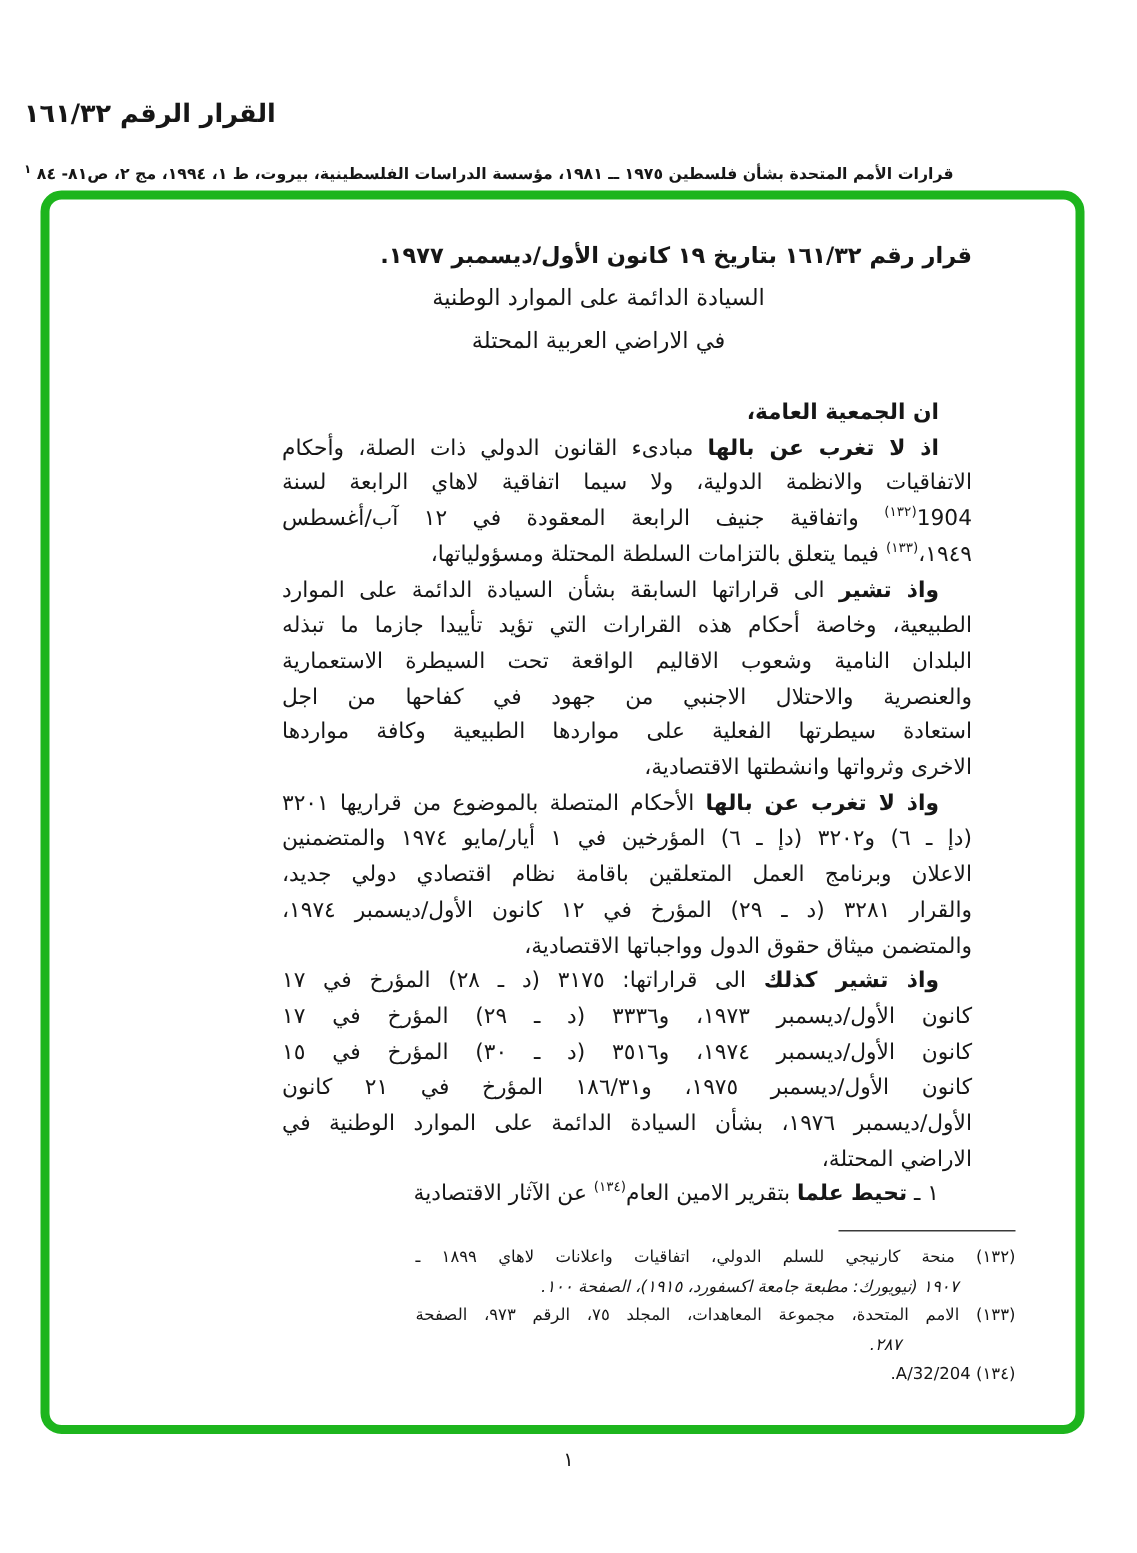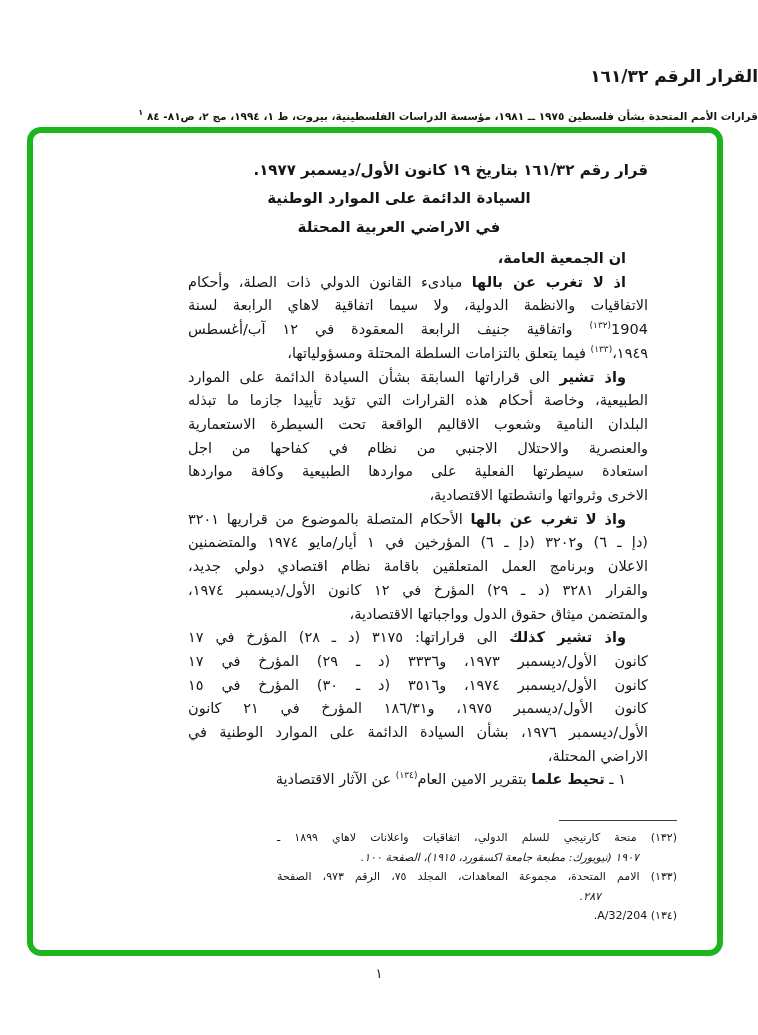--- a/index.html
+++ b/index.html
@@ -2,38 +2,38 @@
 <html lang="ar"><head>
 <meta charset="utf-8">
 <style>
   html,body { margin:0; padding:0; background:#ffffff; }
   .page {
     position:relative; width:758px; height:1035px; background:#ffffff;
     font-family:"DejaVu Sans", sans-serif; color:#161616; overflow:hidden;
   }
 
   
-  .page-header { position:absolute; top:66px; left:1px; right:0; text-align:right; direction:rtl; }
+  .page-header { position:absolute; top:66px; left:16px; right:0; text-align:left; direction:rtl; }
   .hdr-title  { font-size:17px; font-weight:bold; }
   .hdr-source { margin-top:22px; font-size:10.5px; font-weight:bold; }
   .hdr-source sup { font-size:8px; }
 
   
   .green-box {
     position:absolute; left:27px; top:127px; width:696px; height:829px;
     border:6px solid #1db51d; border-radius:14px; box-sizing:border-box;
   }
 
   
   .text-column {
     position:absolute; top:158px; right:110px; width:498px;
     direction:rtl; font-size:14.5px; line-height:23.7px;
   }
   .doc-heading  { font-weight:bold; font-size:15px; line-height:24px; }
-  .doc-subtitle { text-align:center; font-weight:bold; font-size:15px; line-height:29px; margin-top:2px; margin-bottom:5px; }
+  .doc-subtitle { text-align:center; font-weight:normal; font-size:15px; line-height:29px; margin-top:2px; margin-bottom:22px; }
   .opening      { font-weight:bold; padding-right:22px; }
   .body-line    { text-align:justify; text-align-last:justify;margin-left:38px; }
   .body-line.first    { padding-right:22px; }
   .body-line.lastline { text-align:right; text-align-last:right; }
   .b { font-weight:bold; }
   .text-column sup { font-size:9px; line-height:0; }
 
   
   .footnotes {
     position:absolute; top:814px; right:81px; width:400px;
@@ -70,21 +70,21 @@
         <div>
           <div class="body-line first"><span class="b">اذ لا تغرب عن بالها</span><span> مبادىء القانون الدولي ذات الصلة، وأحكام</span></div>
           <div class="body-line"><span>الاتفاقيات والانظمة الدولية، ولا سيما اتفاقية لاهاي الرابعة لسنة</span></div>
           <div class="body-line"><span>1904</span><sup>(١٣٢)</sup><span> واتفاقية جنيف الرابعة المعقودة في ١٢ آب/أغسطس</span></div>
           <div class="body-line lastline"><span>١٩٤٩،</span><sup>(١٣٣)</sup><span> فيما يتعلق بالتزامات السلطة المحتلة ومسؤولياتها،</span></div>
         </div>
         <div>
           <div class="body-line first"><span class="b">واذ تشير</span><span> الى قراراتها السابقة بشأن السيادة الدائمة على الموارد</span></div>
           <div class="body-line"><span>الطبيعية، وخاصة أحكام هذه القرارات التي تؤيد تأييدا جازما ما تبذله</span></div>
           <div class="body-line"><span>البلدان النامية وشعوب الاقاليم الواقعة تحت السيطرة الاستعمارية</span></div>
-          <div class="body-line"><span>والعنصرية والاحتلال الاجنبي من نظام في كفاحها من اجل</span></div>
+          <div class="body-line"><span>والعنصرية والاحتلال الاجنبي من جهود في كفاحها من اجل</span></div>
           <div class="body-line"><span>استعادة سيطرتها الفعلية على مواردها الطبيعية وكافة مواردها</span></div>
           <div class="body-line lastline"><span>الاخرى وثرواتها وانشطتها الاقتصادية،</span></div>
         </div>
         <div>
           <div class="body-line first"><span class="b">واذ لا تغرب عن بالها</span><span> الأحكام المتصلة بالموضوع من قراريها ٣٢٠١</span></div>
           <div class="body-line"><span>(دإ ـ ٦) و٣٢٠٢ (دإ ـ ٦) المؤرخين في ١ أيار/مايو ١٩٧٤ والمتضمنين</span></div>
           <div class="body-line"><span>الاعلان وبرنامج العمل المتعلقين باقامة نظام اقتصادي دولي جديد،</span></div>
           <div class="body-line"><span>والقرار ٣٢٨١ (د ـ ٢٩) المؤرخ في ١٢ كانون الأول/ديسمبر ١٩٧٤،</span></div>
           <div class="body-line lastline"><span>والمتضمن ميثاق حقوق الدول وواجباتها الاقتصادية،</span></div>
         </div>

